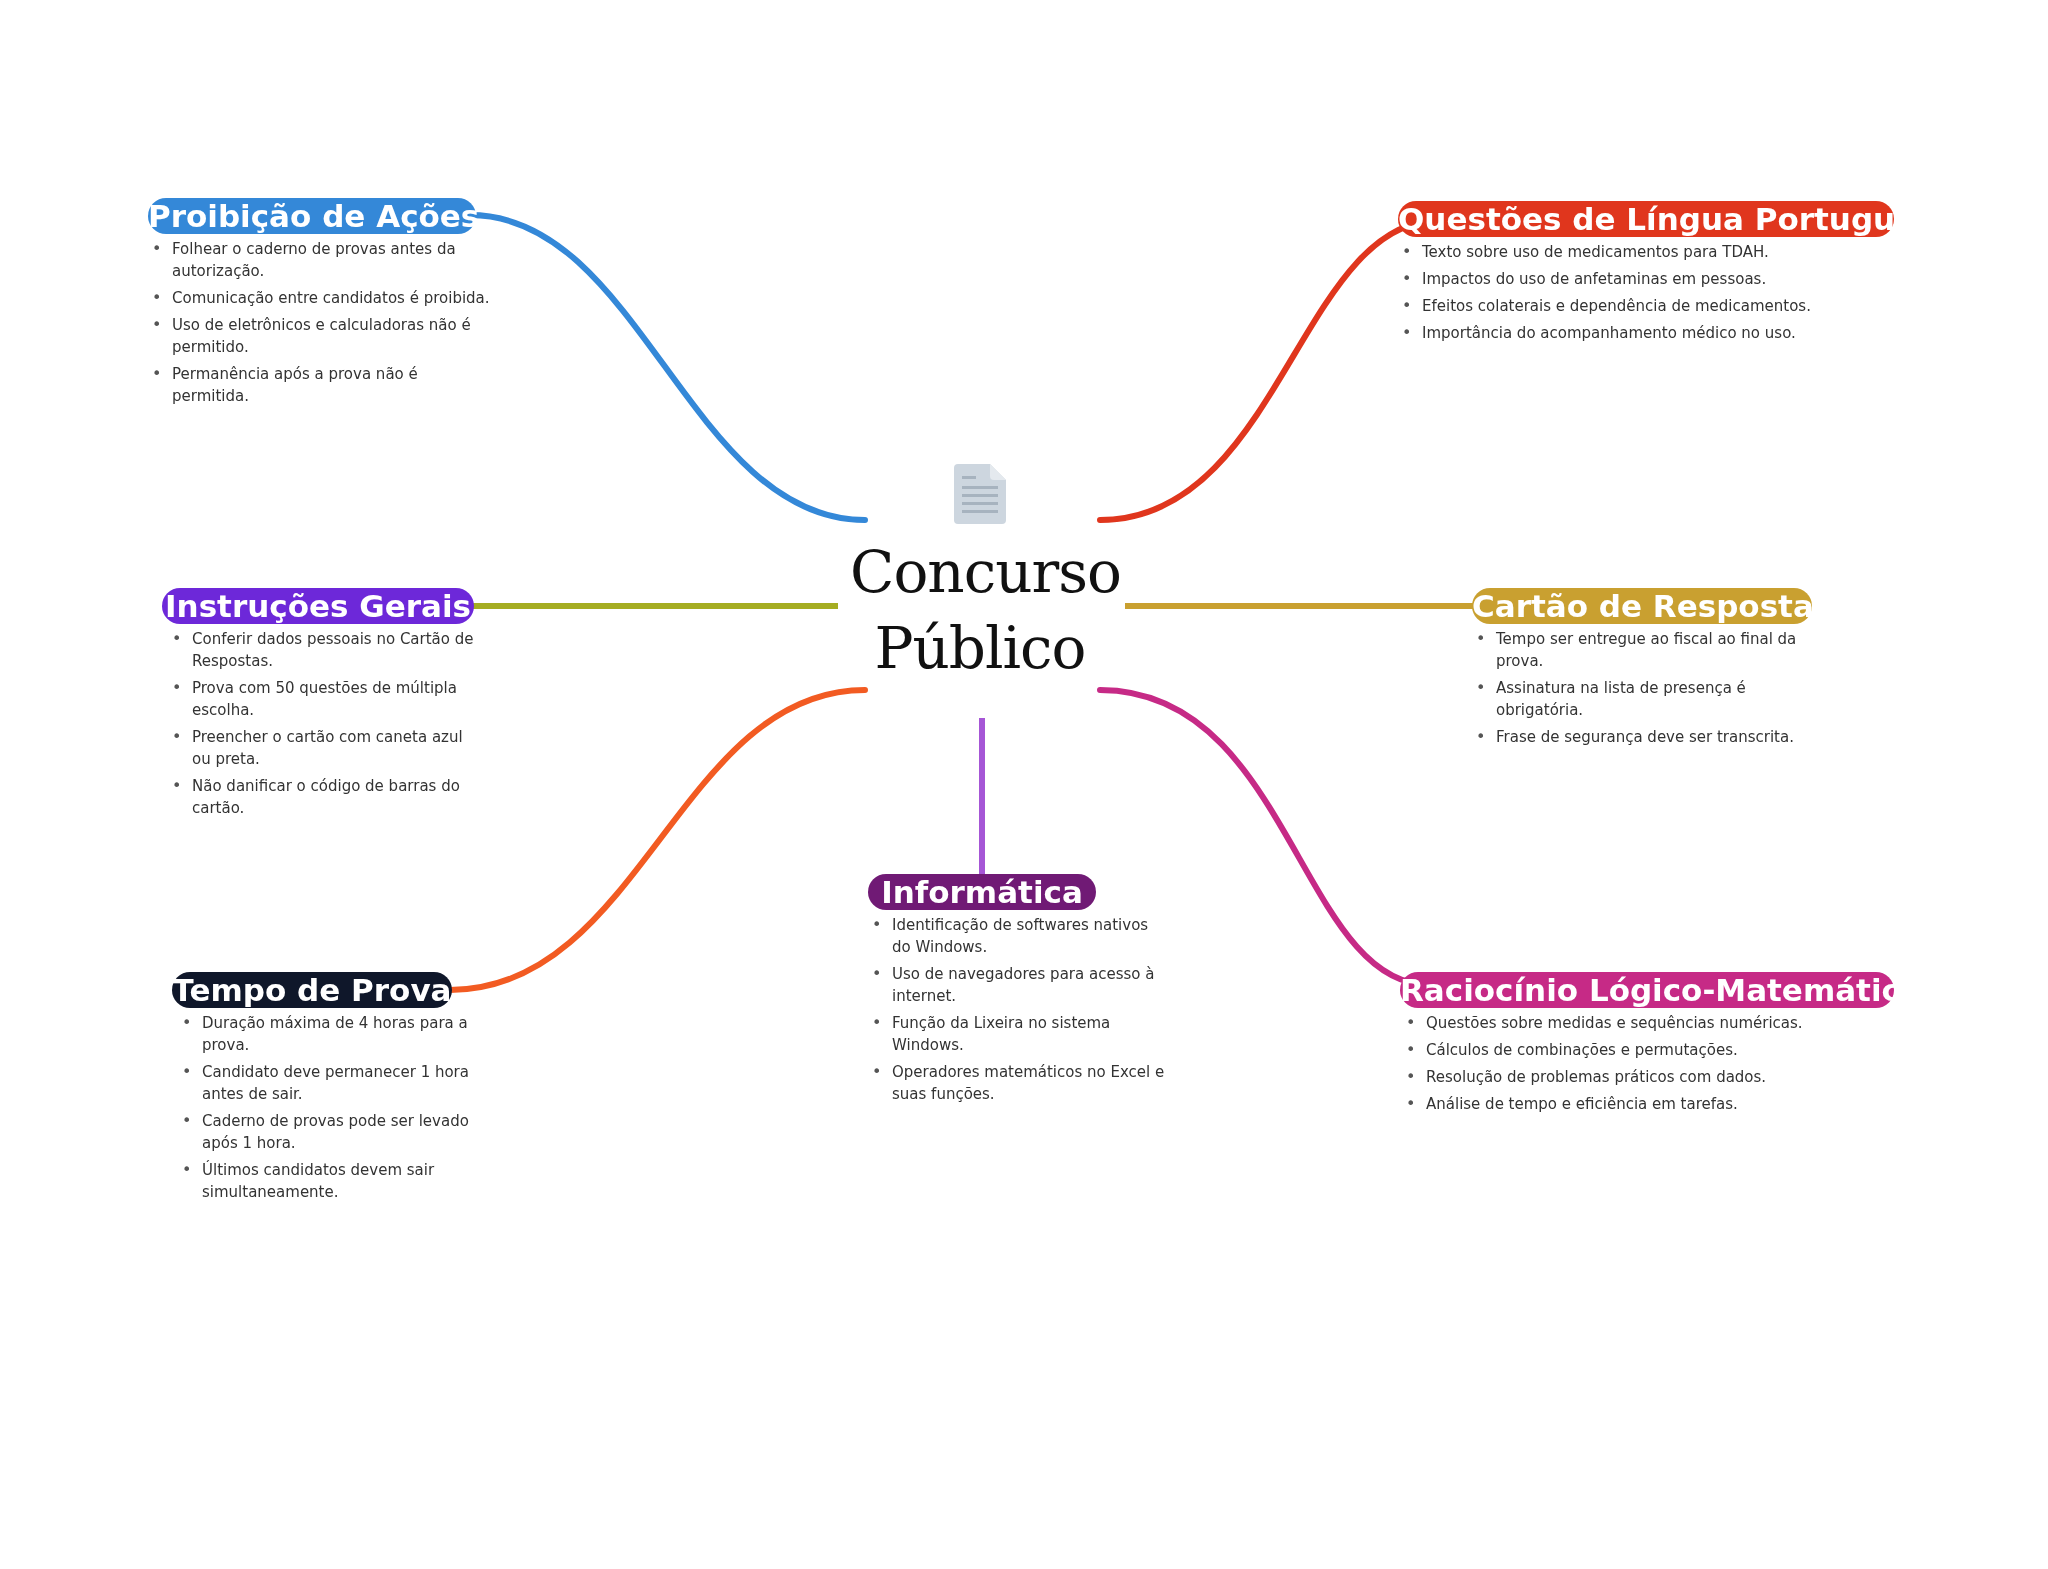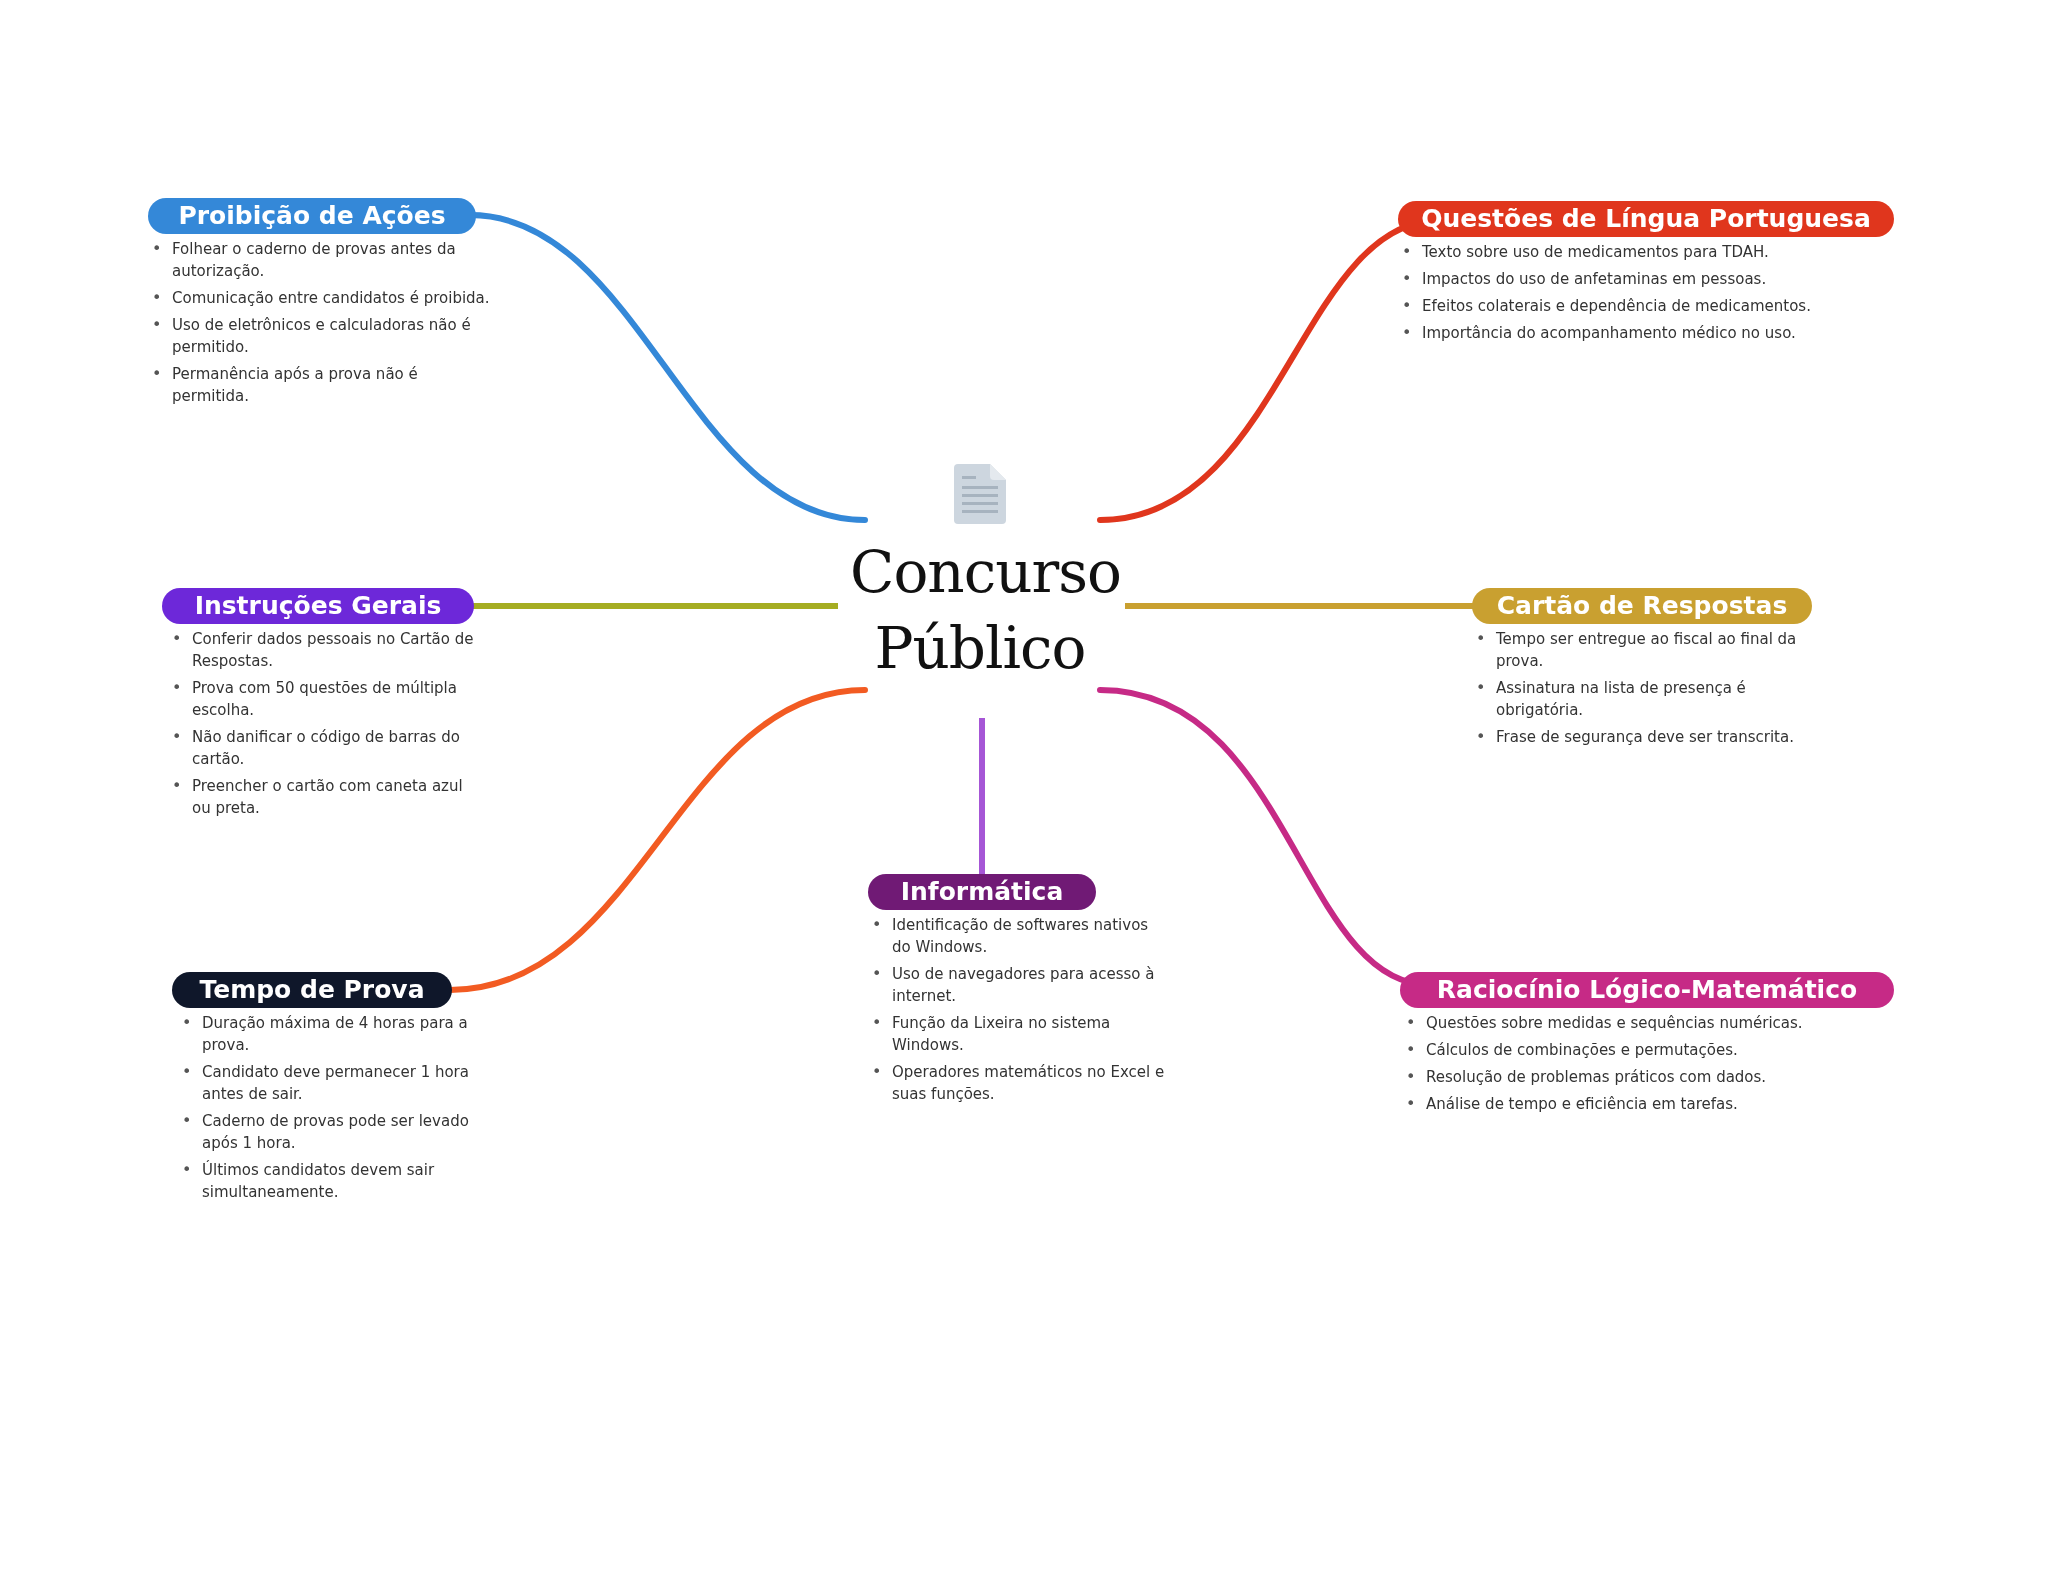--- a/index.html
+++ b/index.html
@@ -1,21 +1,21 @@
 <!DOCTYPE html>
 <html><head>
 <meta charset="utf-8">
 <style>
   html, body { margin: 0; padding: 0; background: #ffffff; }
   body { width: 2048px; height: 1569px; position: relative; overflow: hidden;
          font-family: "DejaVu Sans", sans-serif; }
   #connectors { position: absolute; left: 0; top: 0; width: 2048px; height: 1569px; }
   .topic { position: absolute; }
   .pill { display: inline-block; border-radius: 18px; color: #ffffff; font-weight: bold;
-          font-family: "DejaVu Sans", sans-serif; font-size: 25px; line-height: 36px; height: 36px;
+          font-family: "DejaVu Sans", sans-serif; font-size: 31px; line-height: 36px; height: 36px;
           text-align: center; white-space: nowrap; box-sizing: border-box; }
   .items { list-style: none; margin: 4px 0 0 0; padding: 0; }
   .items li { position: relative; padding-left: 24px; font-family: "DejaVu Sans", sans-serif;
               font-size: 15px; line-height: 22px; color: #333333; margin-bottom: 5px; }
   .items li::before { content: "•"; position: absolute; left: 4px; top: 0; color: #555555; font-size: 16px; }
   #center { position: absolute; left: 850px; top: 462px; width: 260px; text-align: center; }
   #center-title { font-family: "DejaVu Serif", serif; font-size: 58px;
                   line-height: 76px; color: #111111; letter-spacing: -1px; }
   #doc-icon { display: block; margin: 0 auto 8px auto; width: 56px; height: 64px; }
 </style>
@@ -56,22 +56,22 @@
     <li>Uso de eletrônicos e calculadoras não é permitido.</li>
     <li>Permanência após a prova não é permitida.</li>
   </ul>
 </div>
 
 <div class="topic" style="left:162px; top:588px;">
   <div class="pill" style="width: 312px; background: #6d28d9;">Instruções Gerais</div>
   <ul class="items" style="width:310px; margin-left:6px;">
     <li>Conferir dados pessoais no Cartão de Respostas.</li>
     <li>Prova com 50 questões de múltipla escolha.</li>
+    <li>Preencher o cartão com caneta azul ou preta.</li>
     <li>Não danificar o código de barras do cartão.</li>
-    <li>Preencher o cartão com caneta azul ou preta.</li>
   </ul>
 </div>
 
 <div class="topic" style="left:172px; top:972px;">
   <div class="pill" style="width: 280px; background: #0f172a;">Tempo de Prova</div>
   <ul class="items" style="width:320px; margin-left:6px;">
     <li>Duração máxima de 4 horas para a prova.</li>
     <li>Candidato deve permanecer 1 hora antes de sair.</li>
     <li>Caderno de provas pode ser levado após 1 hora.</li>
     <li>Últimos candidatos devem sair simultaneamente.</li>

